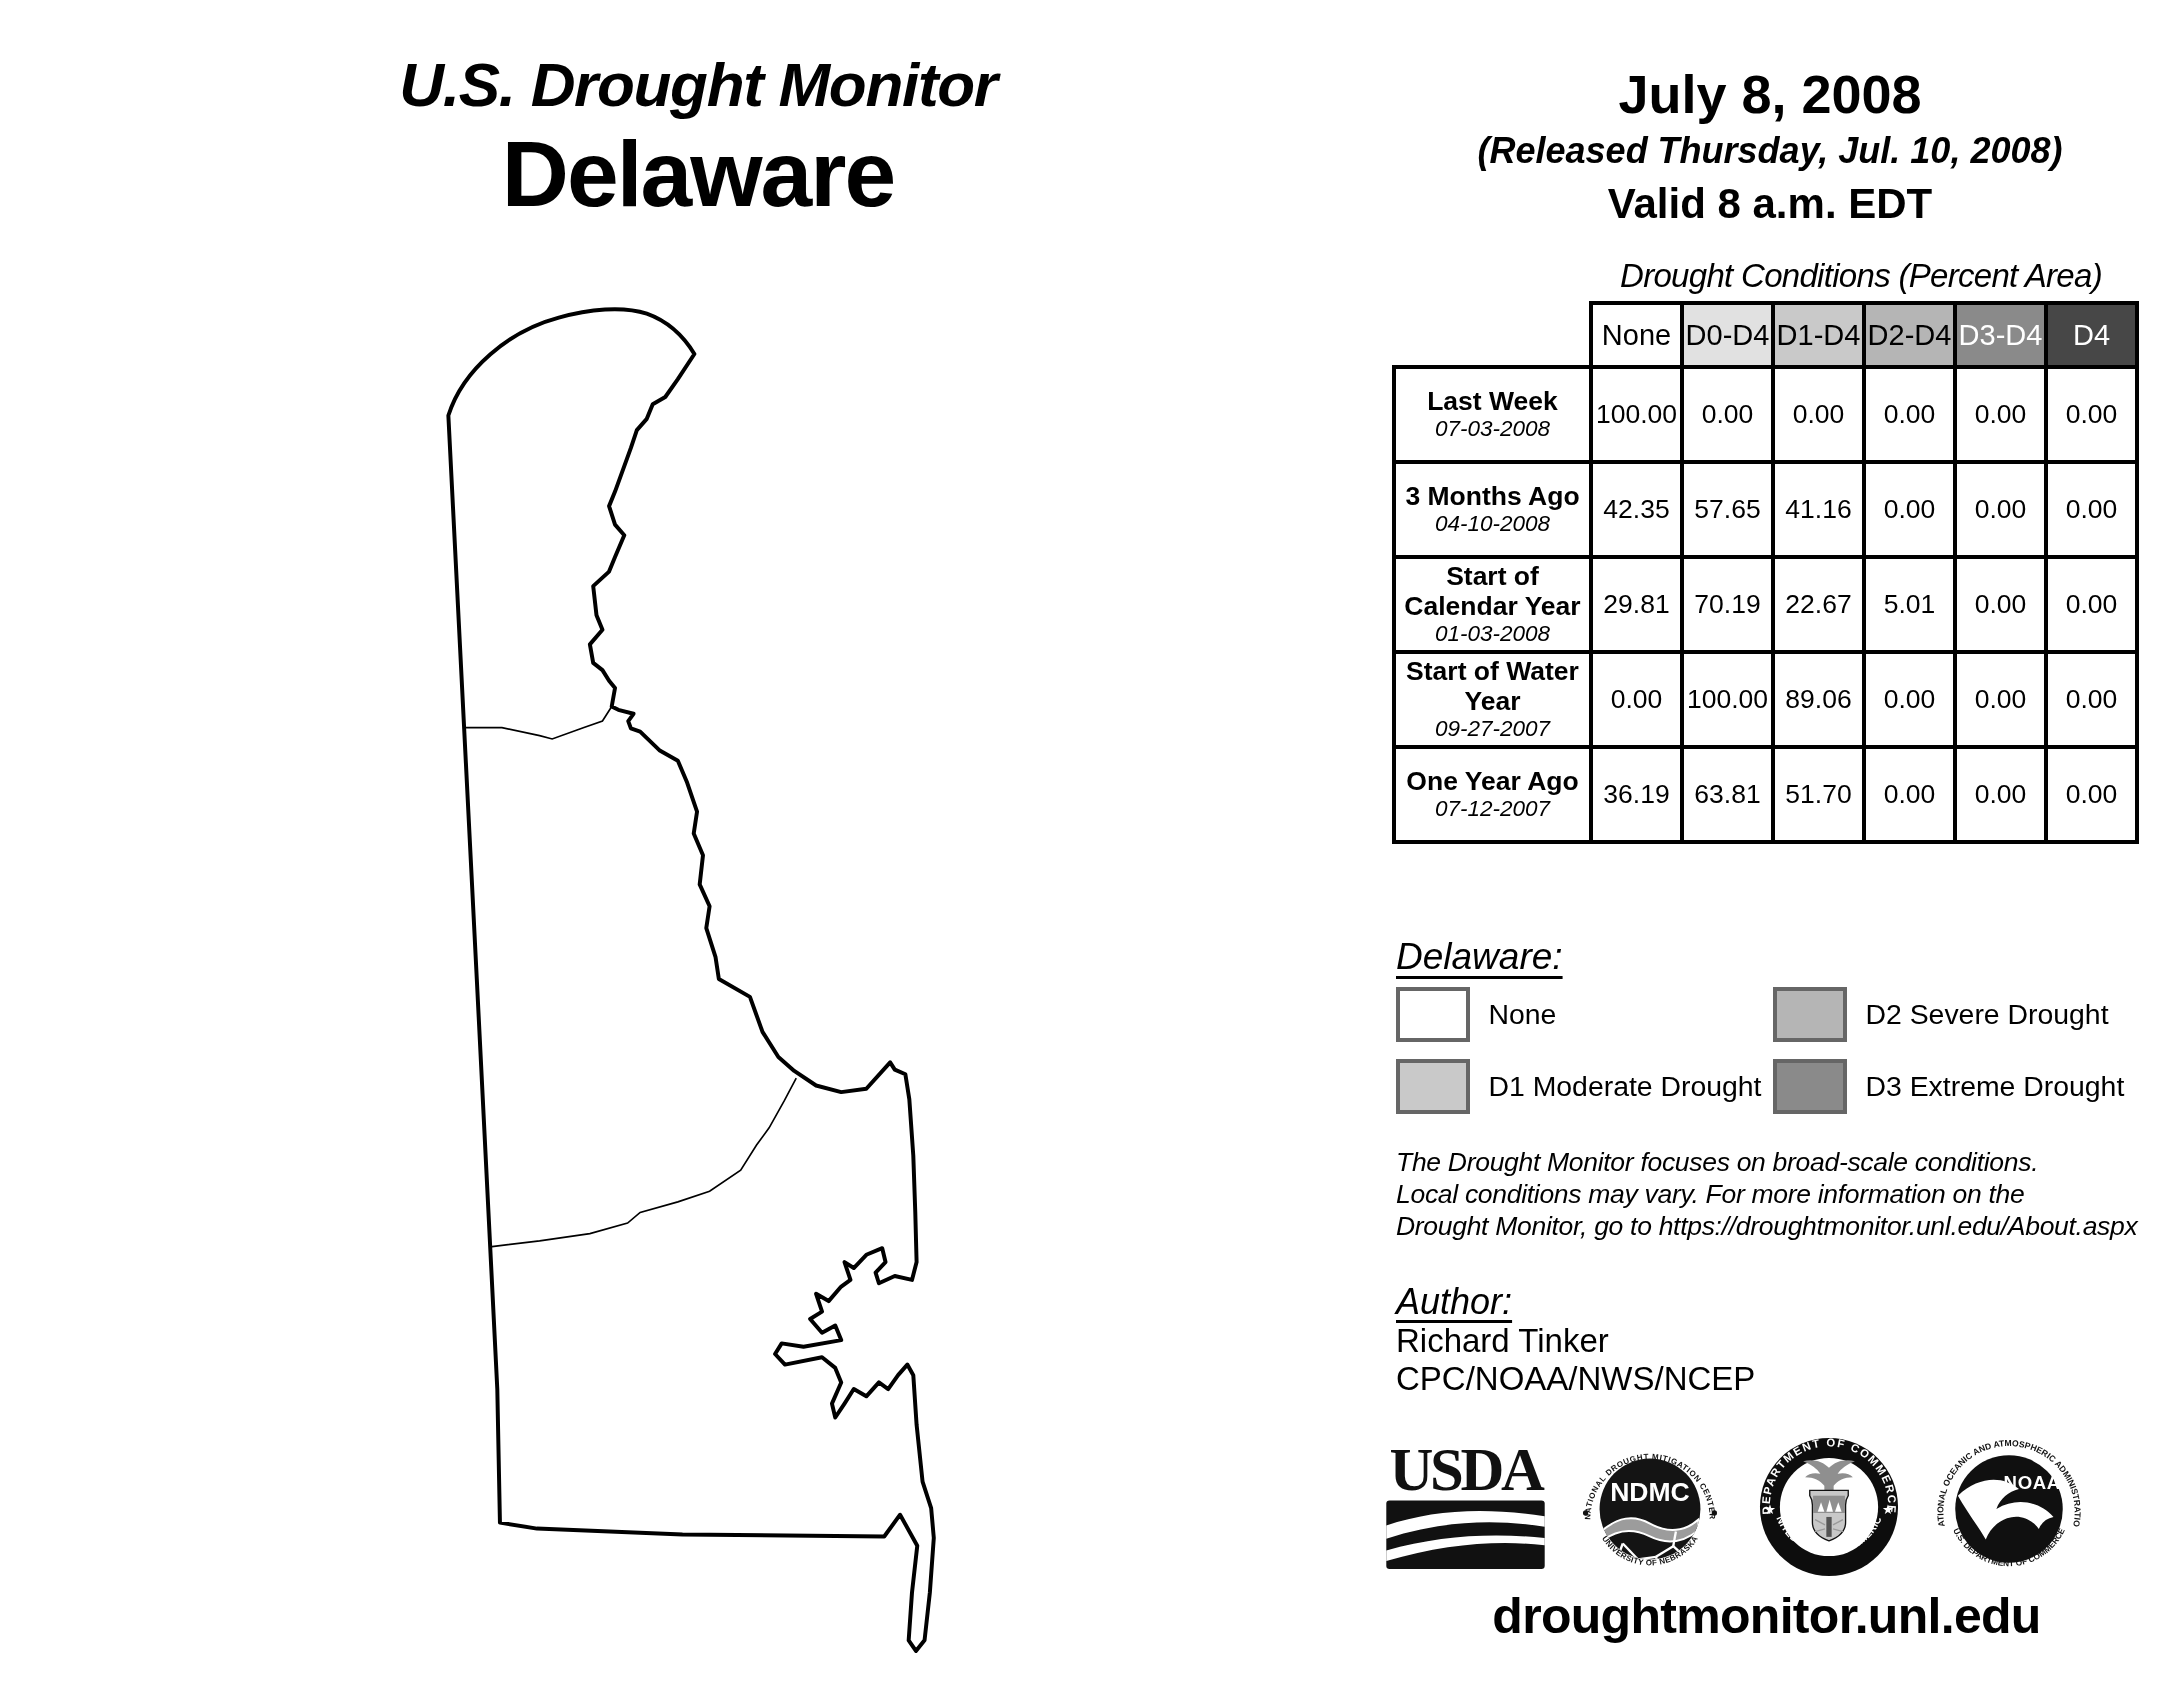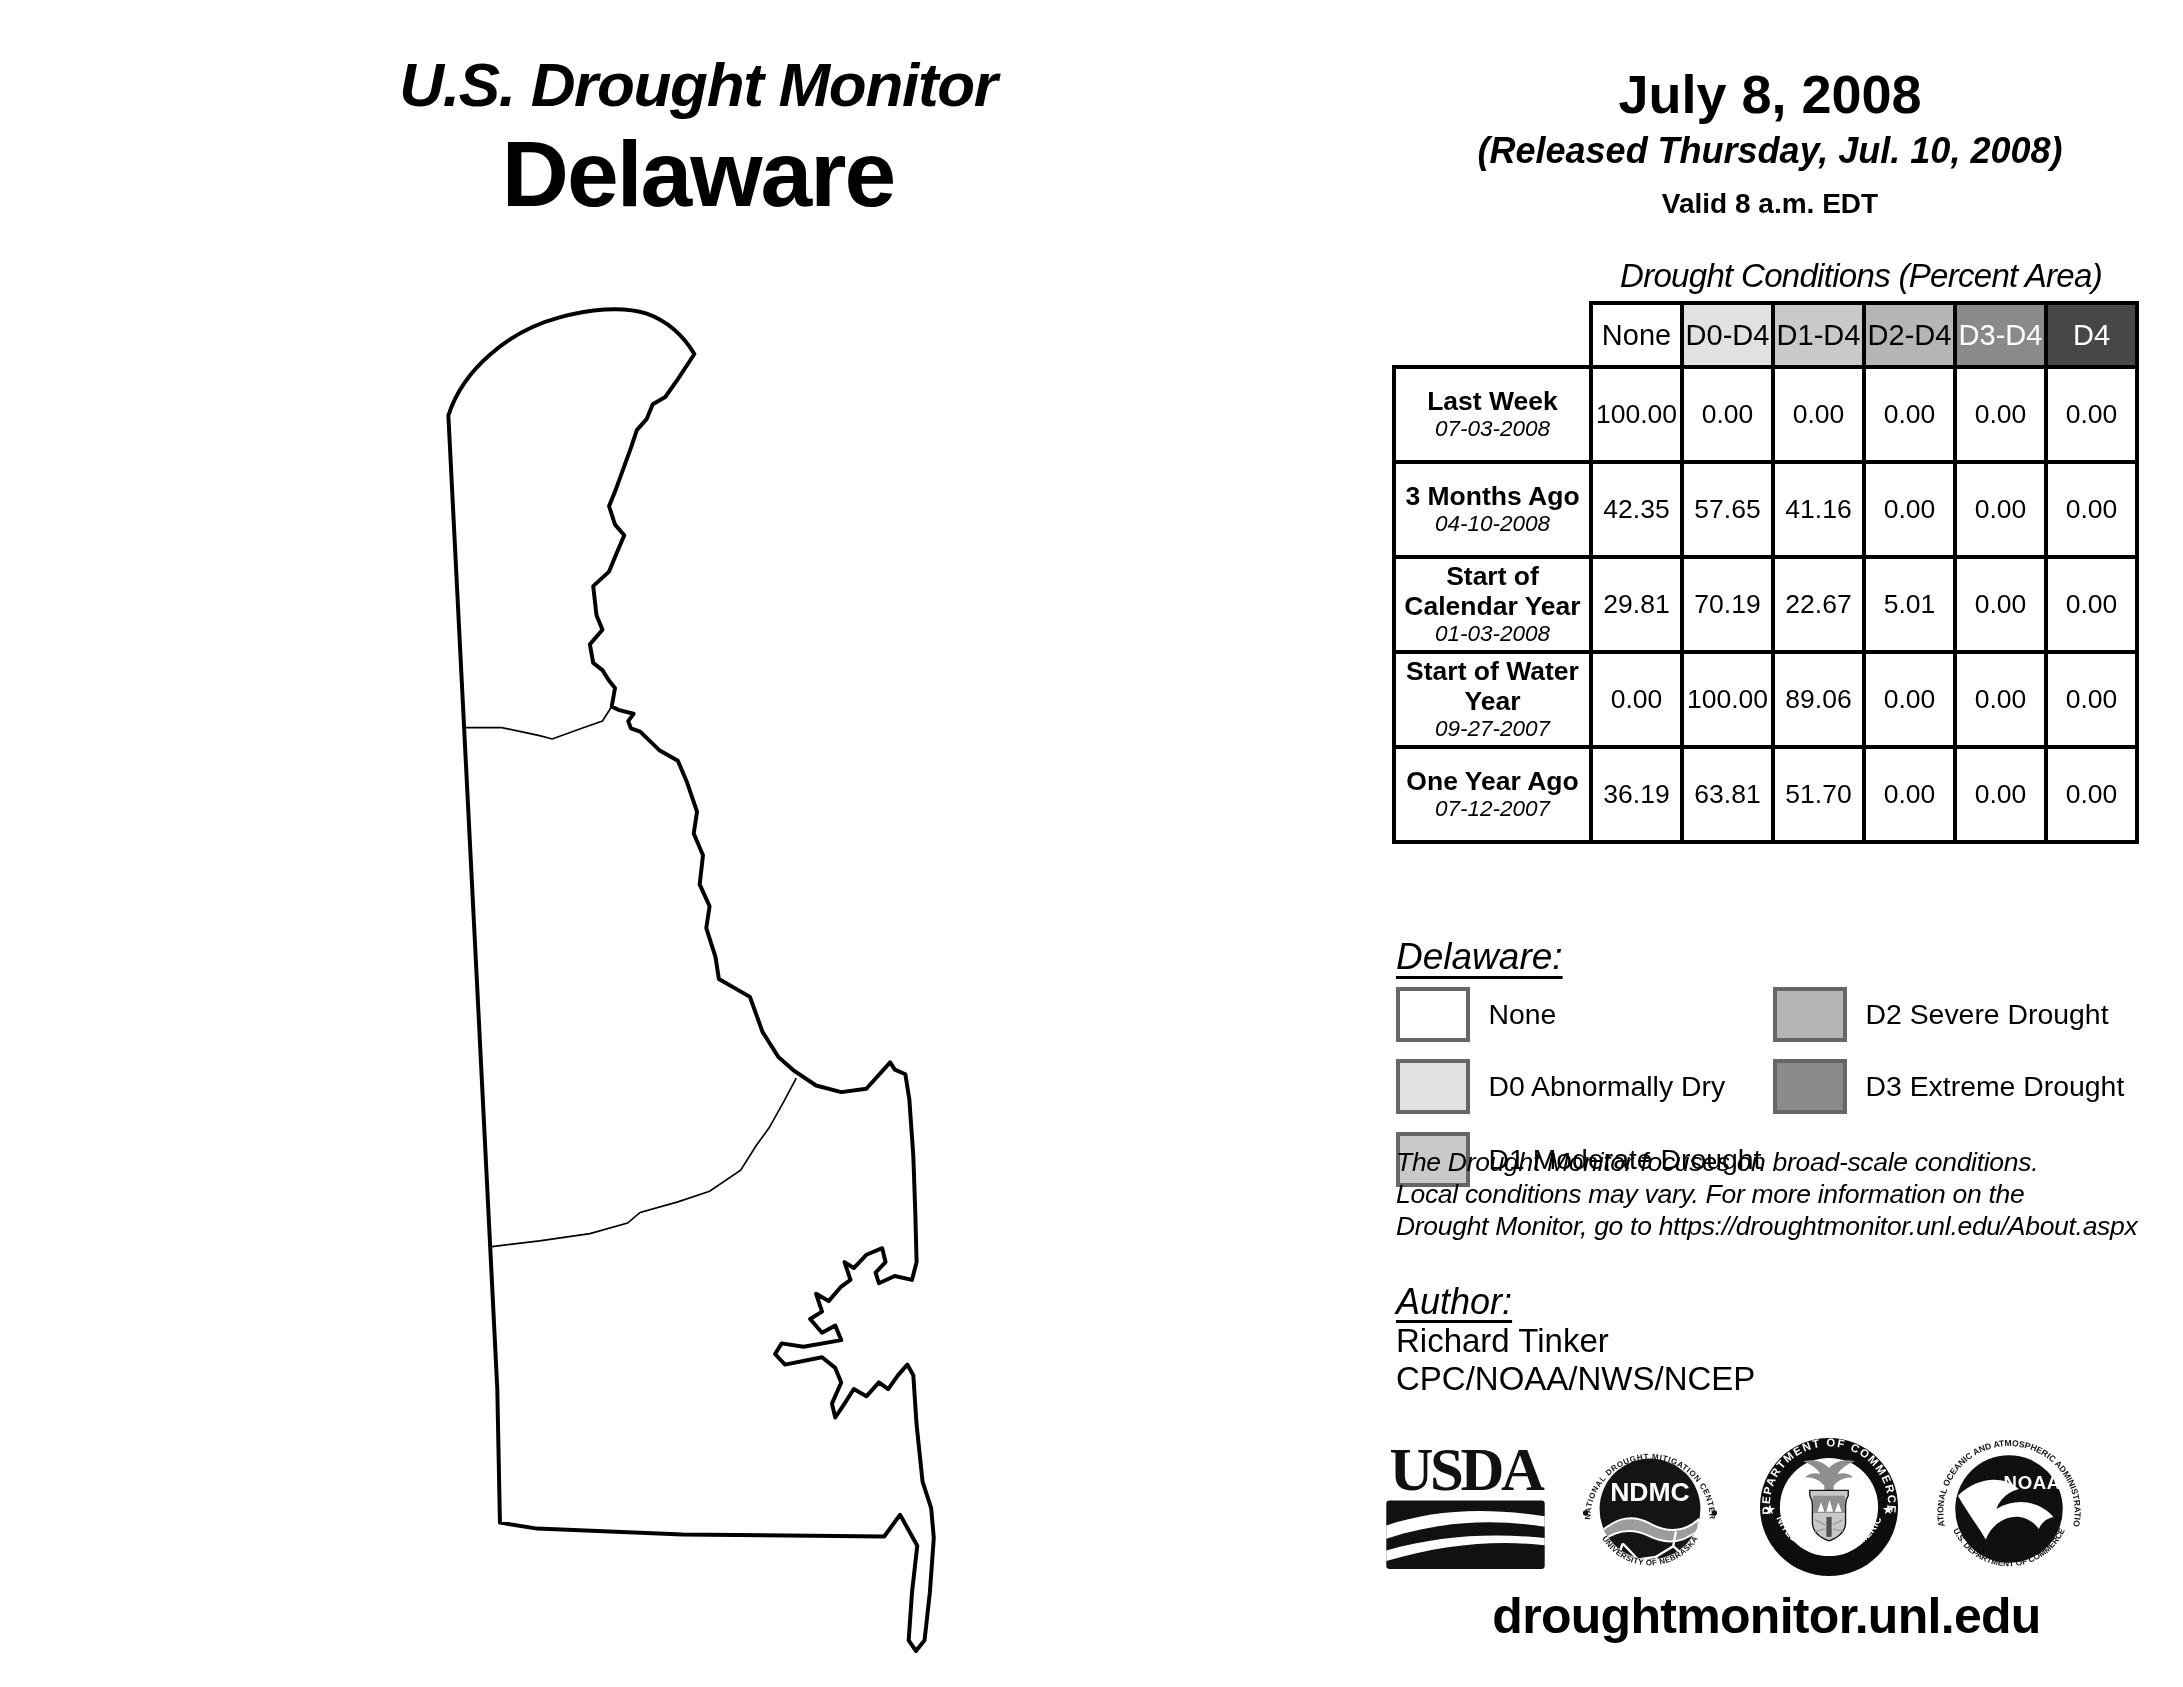--- a/index.html
+++ b/index.html
@@ -8,21 +8,21 @@
 
   
   .title-block{position:absolute;left:344px;top:52px;width:708px;text-align:center;}
   .t1{font-size:62px;line-height:66px;font-weight:bold;font-style:italic;letter-spacing:-1.3px;}
   .t2{font-size:93px;line-height:97px;font-weight:bold;margin-top:8px;letter-spacing:-2px;}
 
   
   .rhead{position:absolute;left:1416px;top:65px;width:708px;text-align:center;}
   .rh-date{font-size:54px;line-height:58px;font-weight:bold;}
   .rh-rel{font-size:36px;line-height:46px;font-weight:bold;font-style:italic;margin-top:5.3px;}
-  .rh-valid{font-size:28px;line-height:44px;font-weight:bold;margin-top:8px;}
+  .rh-valid{font-size:42px;line-height:44px;font-weight:bold;margin-top:8px;}
 
   
   .map-wrap{position:absolute;left:410px;top:291px;width:582px;height:1376px;}
 
   
   .tbl-title{position:absolute;left:1589px;top:257px;width:544px;text-align:center;
              font-size:33px;font-style:italic;letter-spacing:-0.7px;}
   table.dm{position:absolute;left:1392px;top:301px;border-collapse:collapse;table-layout:fixed;}
   table.dm th,table.dm td{border:4.6px solid #000;padding:0;}
   table.dm th.corner{border:none;background:#fff;}
@@ -189,24 +189,20 @@
   </tbody>
     </table>
 
   <div class="intensity-title">Delaware:</div>
   <div class="legend-col lc1">
     <div class="li">
       <div class="sw" style="background-color: rgb(255, 255, 255);"></div>
       <div class="ll">None</div>
     </div>
     <div class="li">
-      <div class="sw" style="background-color: rgb(225, 225, 225);"></div>
-      <div class="ll">D0 Abnormally Dry</div>
-    </div>
-    <div class="li">
       <div class="sw" style="background-color: rgb(201, 201, 201);"></div>
       <div class="ll">D1 Moderate Drought</div>
     </div>
   </div>
   <div class="legend-col lc2">
     <div class="li">
       <div class="sw" style="background-color: rgb(181, 181, 181);"></div>
       <div class="ll">D2 Severe Drought</div>
     </div>
     <div class="li">

